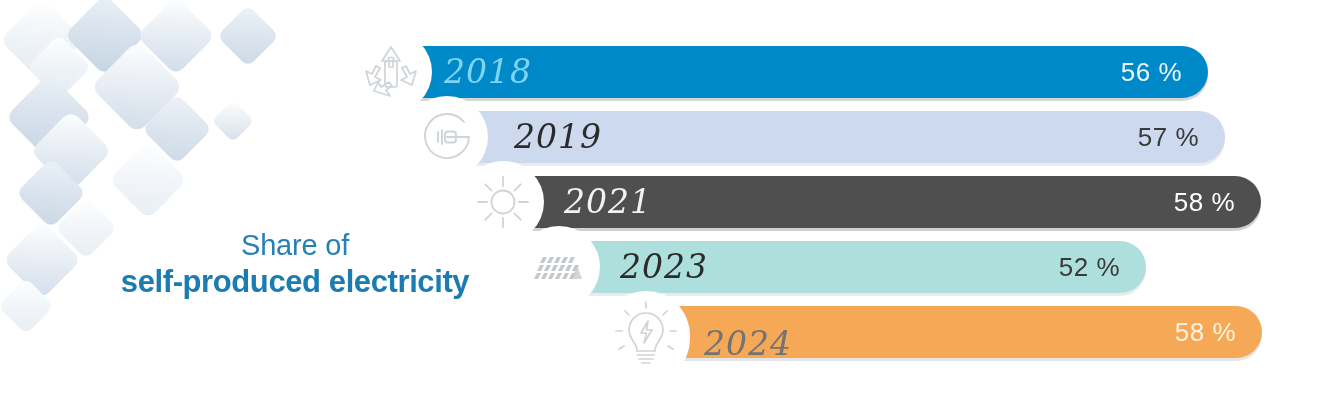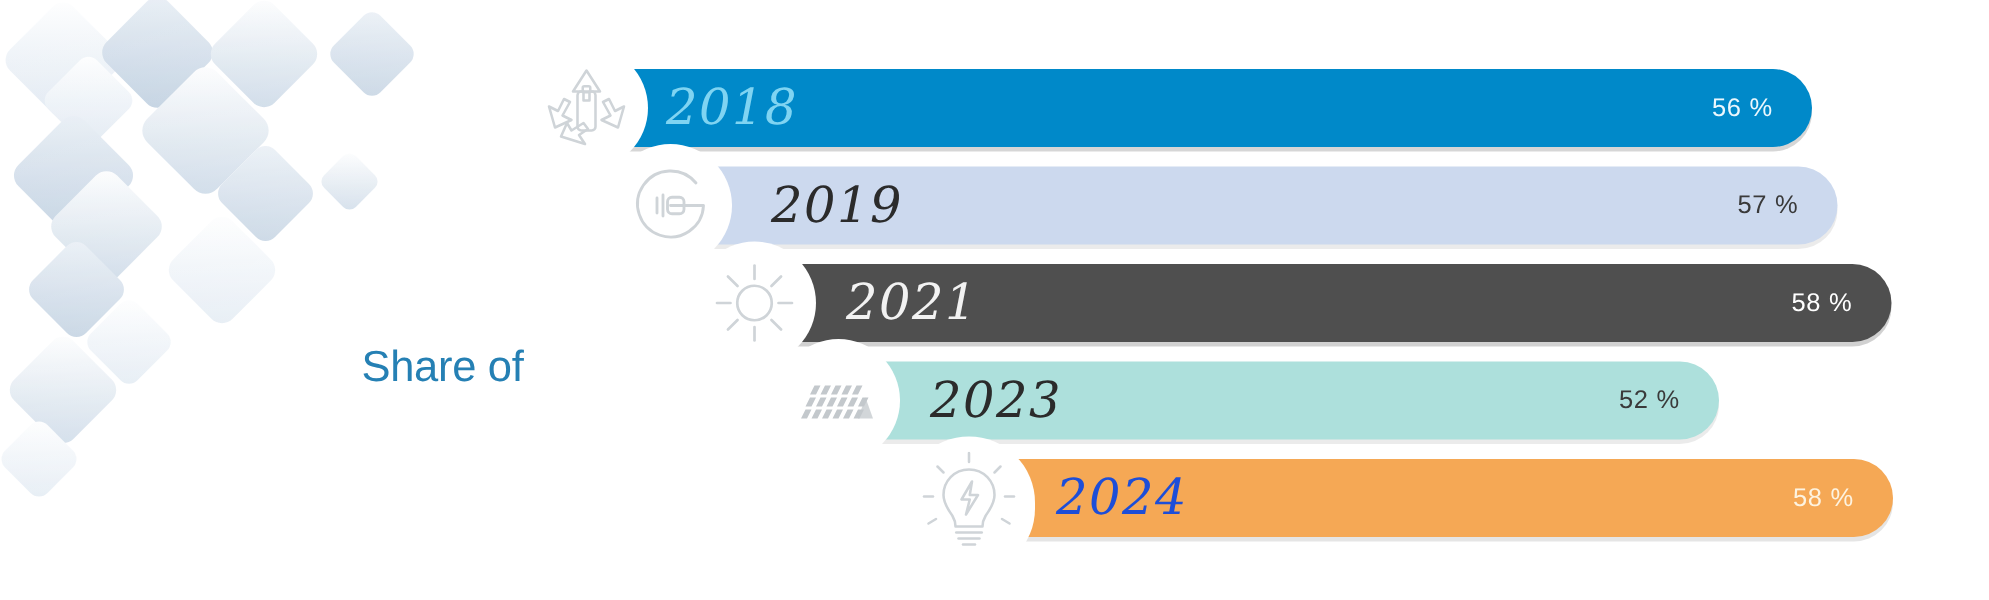--- a/index.html
+++ b/index.html
@@ -52,21 +52,21 @@
     font-weight: 400;
     letter-spacing: 1px;
     white-space: nowrap;
     pointer-events: none;
   }
   .pct-label {
     position: absolute;
     top: 50%;
     transform: translateY(-50%);
     font-family: "Liberation Sans", sans-serif;
-    font-size: 17px;
+    font-size: 26px;
     font-weight: 400;
     letter-spacing: 0.5px;
     white-space: nowrap;
     pointer-events: none;
     text-align: center;
   }
 
   
   .icon-bubble {
     position: absolute;
@@ -238,21 +238,21 @@
           <path d="M38 38 l4 0 l-3 6 l-4 0 z"></path>
           <path d="M45 38 l4 0 l-3 6 l-4 0 z"></path>
         </g>
         <path d="M50 30 l5 14 l-10 0 z" opacity="0.75"></path>
       </g>
     </svg>
   </div>
 
   <div class="bar-row" style="left:604px; top:306px; width:658px;">
     <div class="bar" style="width:658px; background:#f5a855; box-shadow:0 3px 0 rgba(0,0,0,0.10);"></div>
-    <span class="year-label" style="left:100px; color:#1d4ed8;">2024</span>
+    <span class="year-label" style="left:100px; color:#737373;margin-top:12px;">2024</span>
     <span class="pct-label" style="right:26px; color:#fdf3e0;">58 %</span>
   </div>
   <div class="icon-bubble" style="left:602px; top:291px; height:92px; width:88px; border-radius:46px/50%;">
     <svg width="66" height="72" viewBox="0 0 66 72">
       <g fill="none" stroke="#cfd4d8" stroke-width="1.7" stroke-linecap="round" stroke-linejoin="round">
         <path d="M33 12 C23 12 16 20 16 29 C16 35 19.5 39 22 43 C23.5 45.5 24 47.5 24 50 L42 50 C42 47.5 42.5 45.5 44 43 C46.5 39 50 35 50 29 C50 20 43 12 33 12 Z"></path>
         <path d="M24.5 54 L41.5 54"></path>
         <path d="M26 58 L40 58"></path>
         <path d="M29 62 L37 62"></path>
         <path d="M33 1 L33 7"></path>
@@ -262,15 +262,16 @@
         <path d="M57 30 L63 30"></path>
         <path d="M6 48 L11 45"></path>
         <path d="M60 48 L55 45"></path>
         <path d="M35 20 L28 32 L33.5 32 L31 42 L39 29 L33.5 29 Z"></path>
       </g>
     </svg>
   </div>
 
   <div id="caption">
     <span class="ln">Share of</span>
+    <span class="ln strong">self-produced electricity</span>
   </div>
 
 </div>
 
 </body></html>

